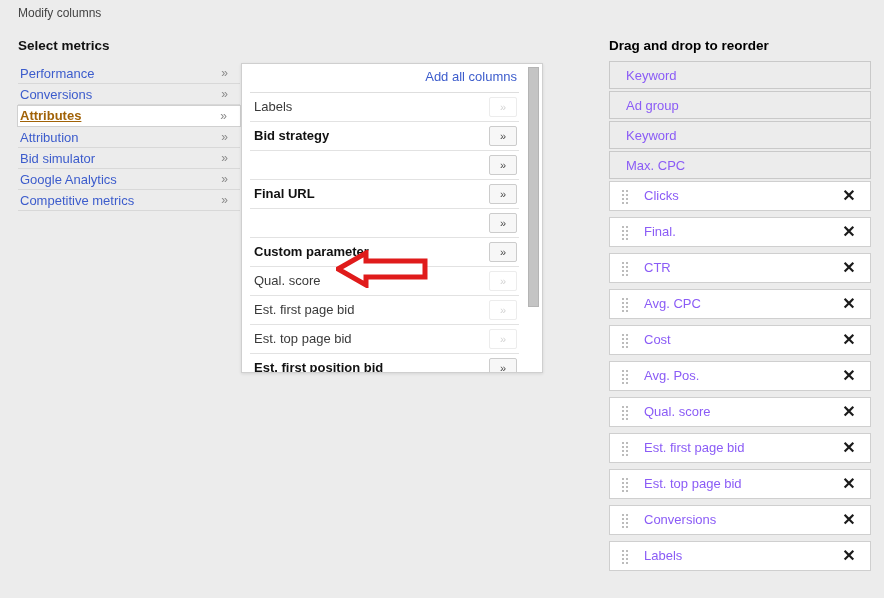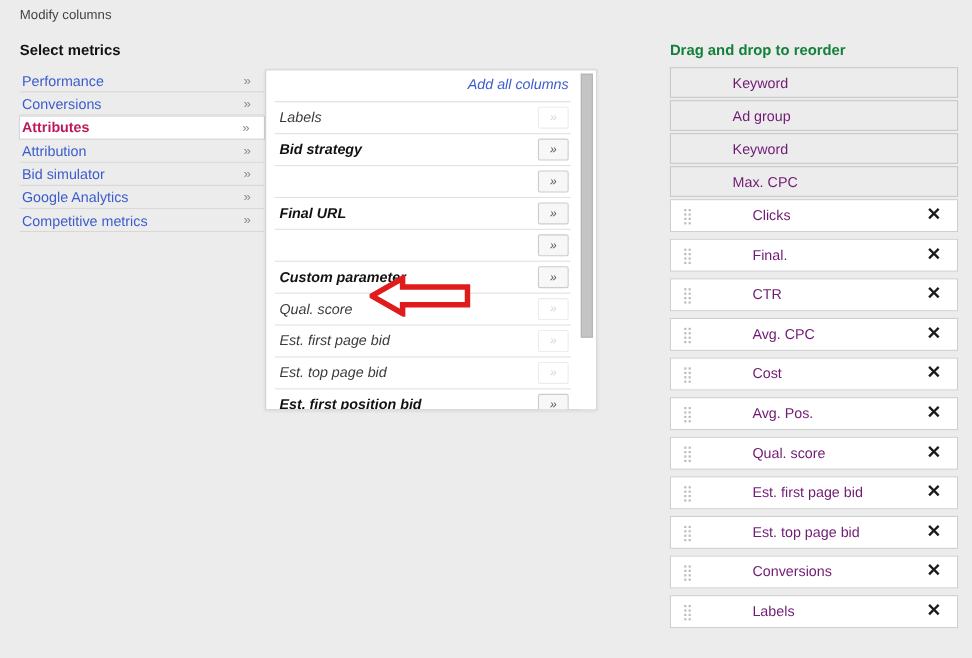--- a/index.html
+++ b/index.html
@@ -34,21 +34,21 @@
     font-weight: bold;
     color: #111111;
     white-space: nowrap;
   }
   .reorder-title {
     position: absolute;
     left: 609px;
     top: 38px;
     font-size: 13.5px;
     font-weight: bold;
-    color: #15803d;
+    color: #000000;
     white-space: nowrap;
   }
 
   
   .cat-list {
     position: absolute;
     left: 18px;
     top: 63px;
     width: 222px;
   }
@@ -78,21 +78,22 @@
     background: #ffffff;
     border: 1px solid #d0d0d0;
     border-bottom: 1px solid #d0d0d0;
     height: 22px;
     line-height: 20px;
     margin-left: -1px;
     width: 224px;
   }
   .cat-row.selected .cat-label {
     font-weight: bold;
-    color: #be185d;
+    color: #a16207;
+    text-decoration: underline;
   }
   .cat-row.selected .cat-chev { line-height: 20px; right: 13px; }
 
   
   .metric-panel {
     position: absolute;
     left: 241px;
     top: 63px;
     width: 302px;
     height: 310px;
@@ -100,21 +101,20 @@
     border: 1px solid #cfcfcf;
     box-sizing: border-box;
     box-shadow: 0 1px 3px rgba(0,0,0,0.10);
     overflow: hidden;
   }
   .metric-inner {
     position: absolute;
     left: 0; top: 0;
     width: 285px;
     height: 100%;
-    font-style: italic;
   }
   .add-all-row {
     height: 28px;
     position: relative;
     border-bottom: 1px solid #dedede;
     margin: 0 8px 0 8px;
   }
   .add-all-link {
     position: absolute;
     right: 2px;
@@ -222,23 +222,22 @@
     margin-bottom: 2px;
     background: #ececec;
     border: 1px solid #c9c9c9;
   }
   .reo-label {
     position: absolute;
     left: 16px;
     top: 0;
     line-height: 28px;
     font-size: 13px;
-    color: #701a75;
-    white-space: nowrap;
-    margin-left: 40px;
+    color: #8b5cf6;
+    white-space: nowrap;
   }
   .reo-item.draggable .reo-label {
     left: 34px;
     line-height: 28px;
   }
   .drag-handle {
     position: absolute;
     left: 12px;
     top: 8px;
     width: 7px;

